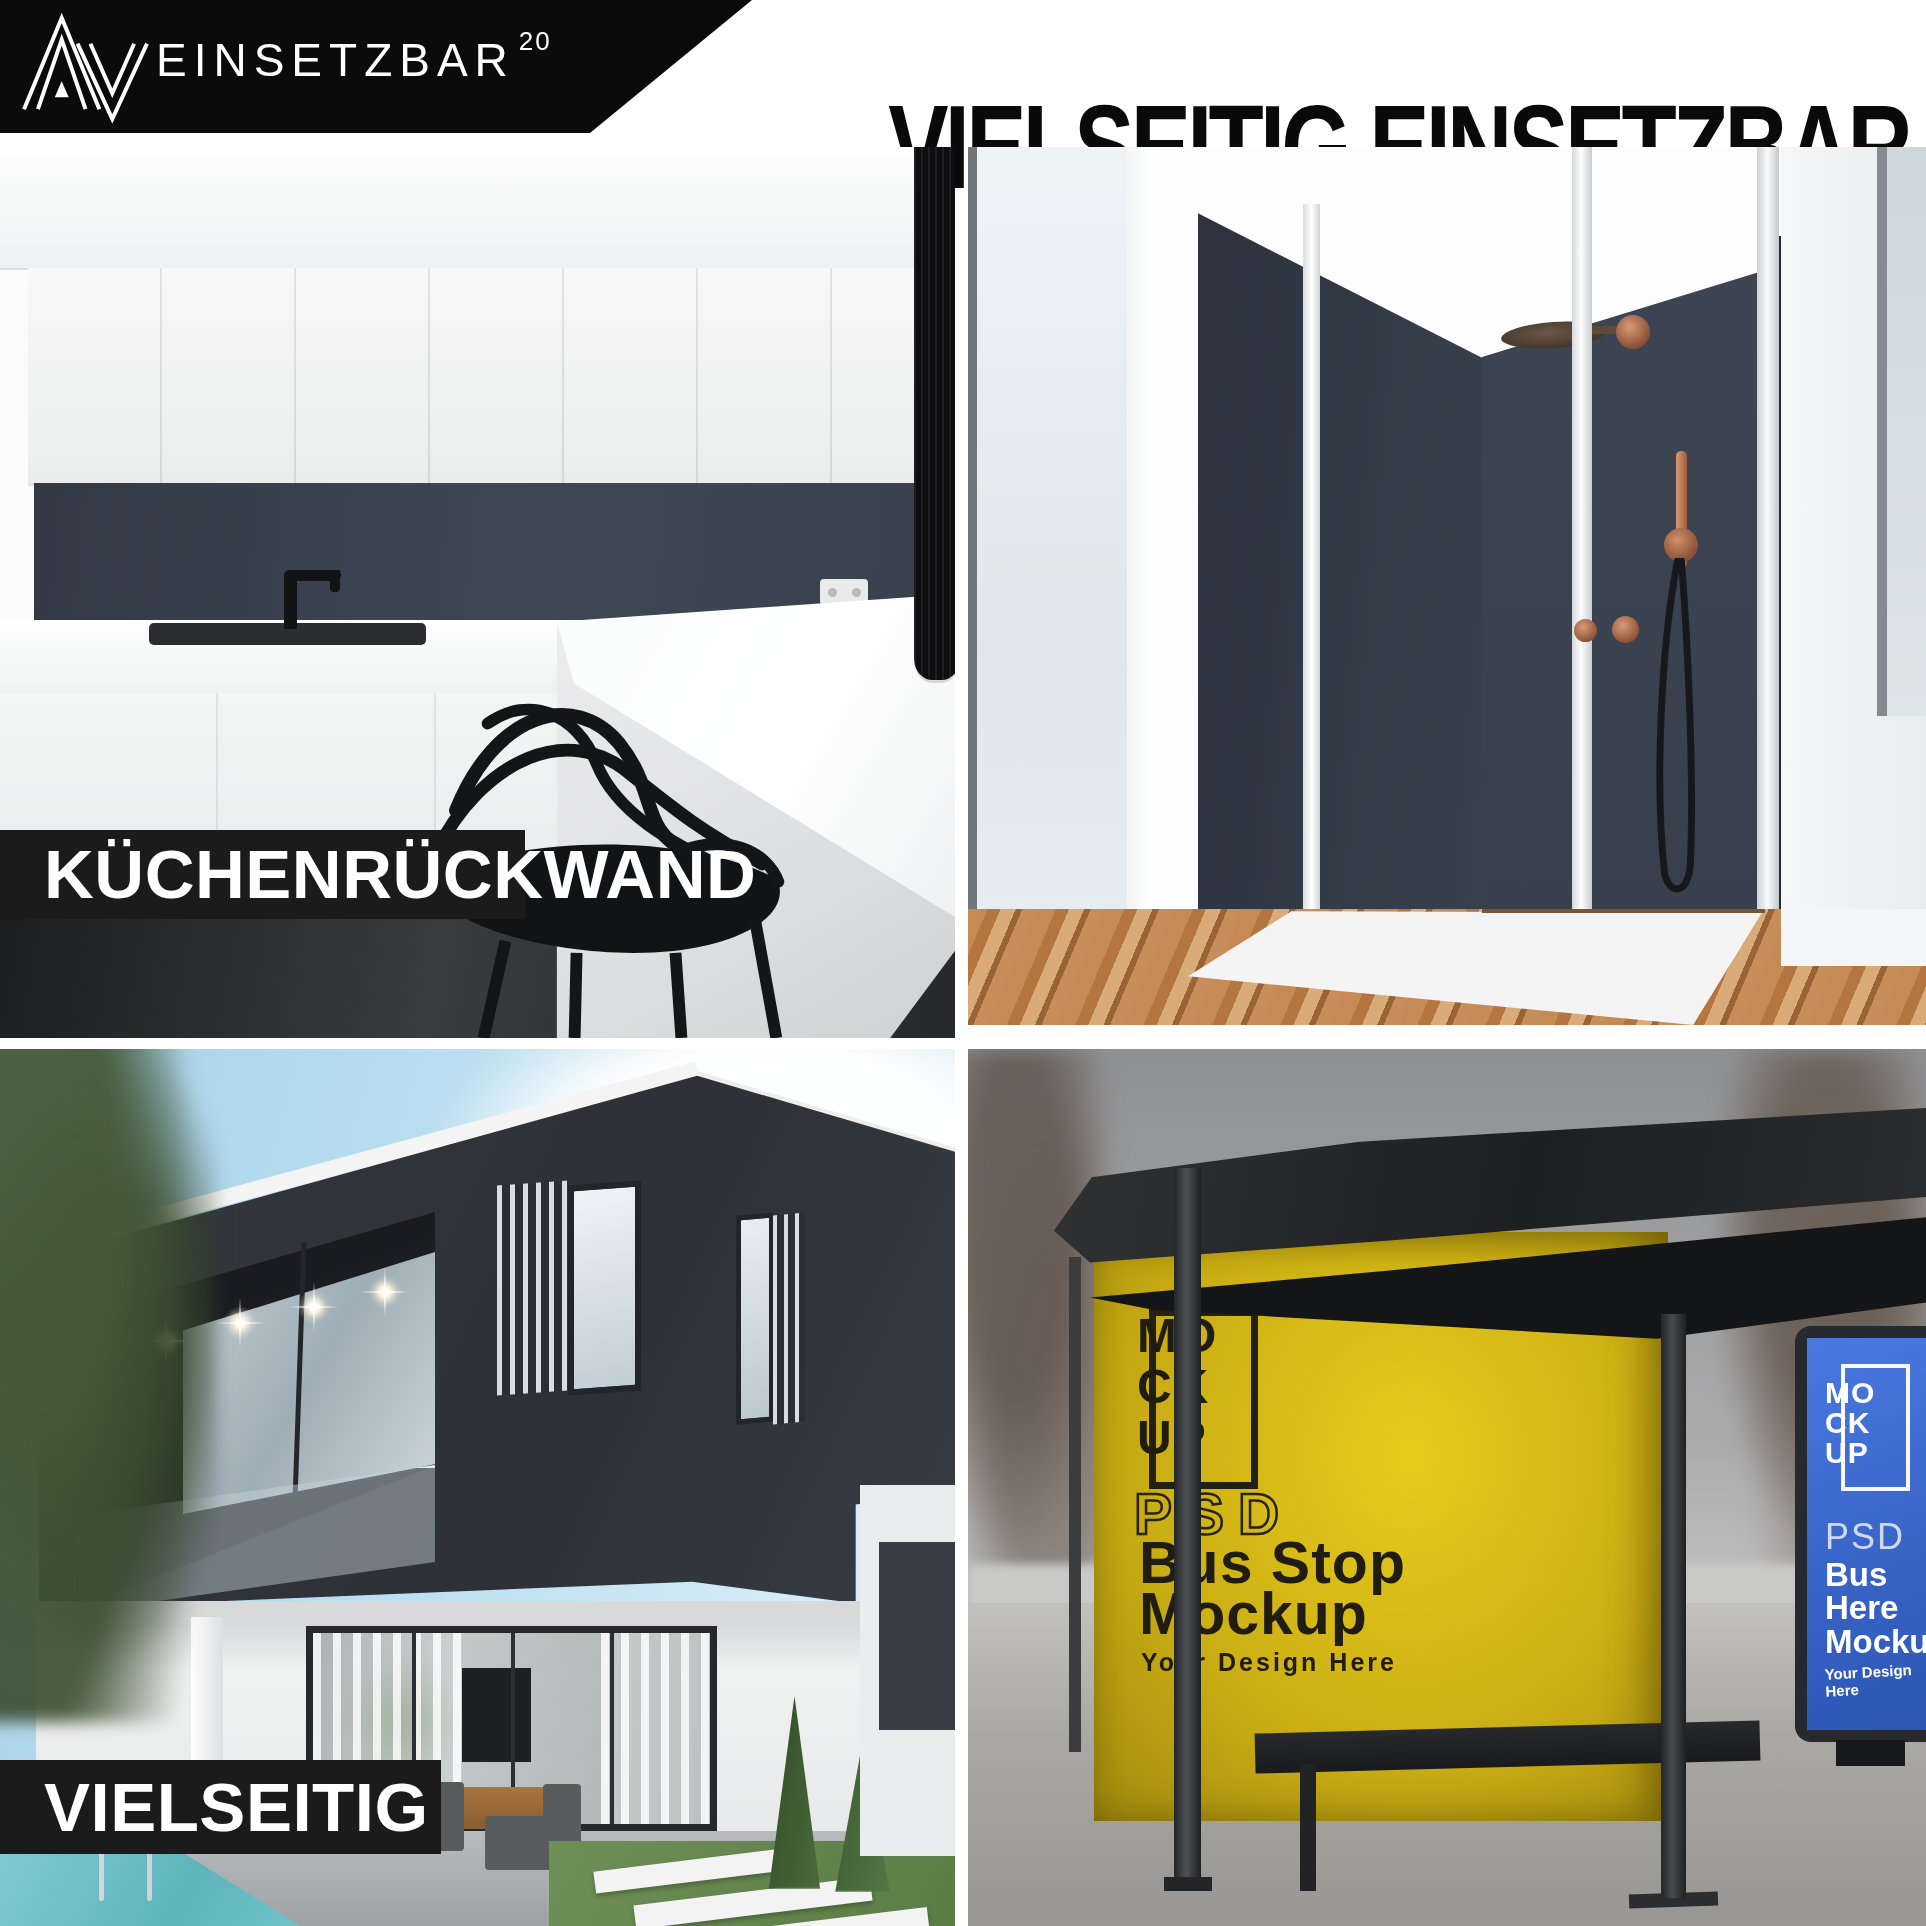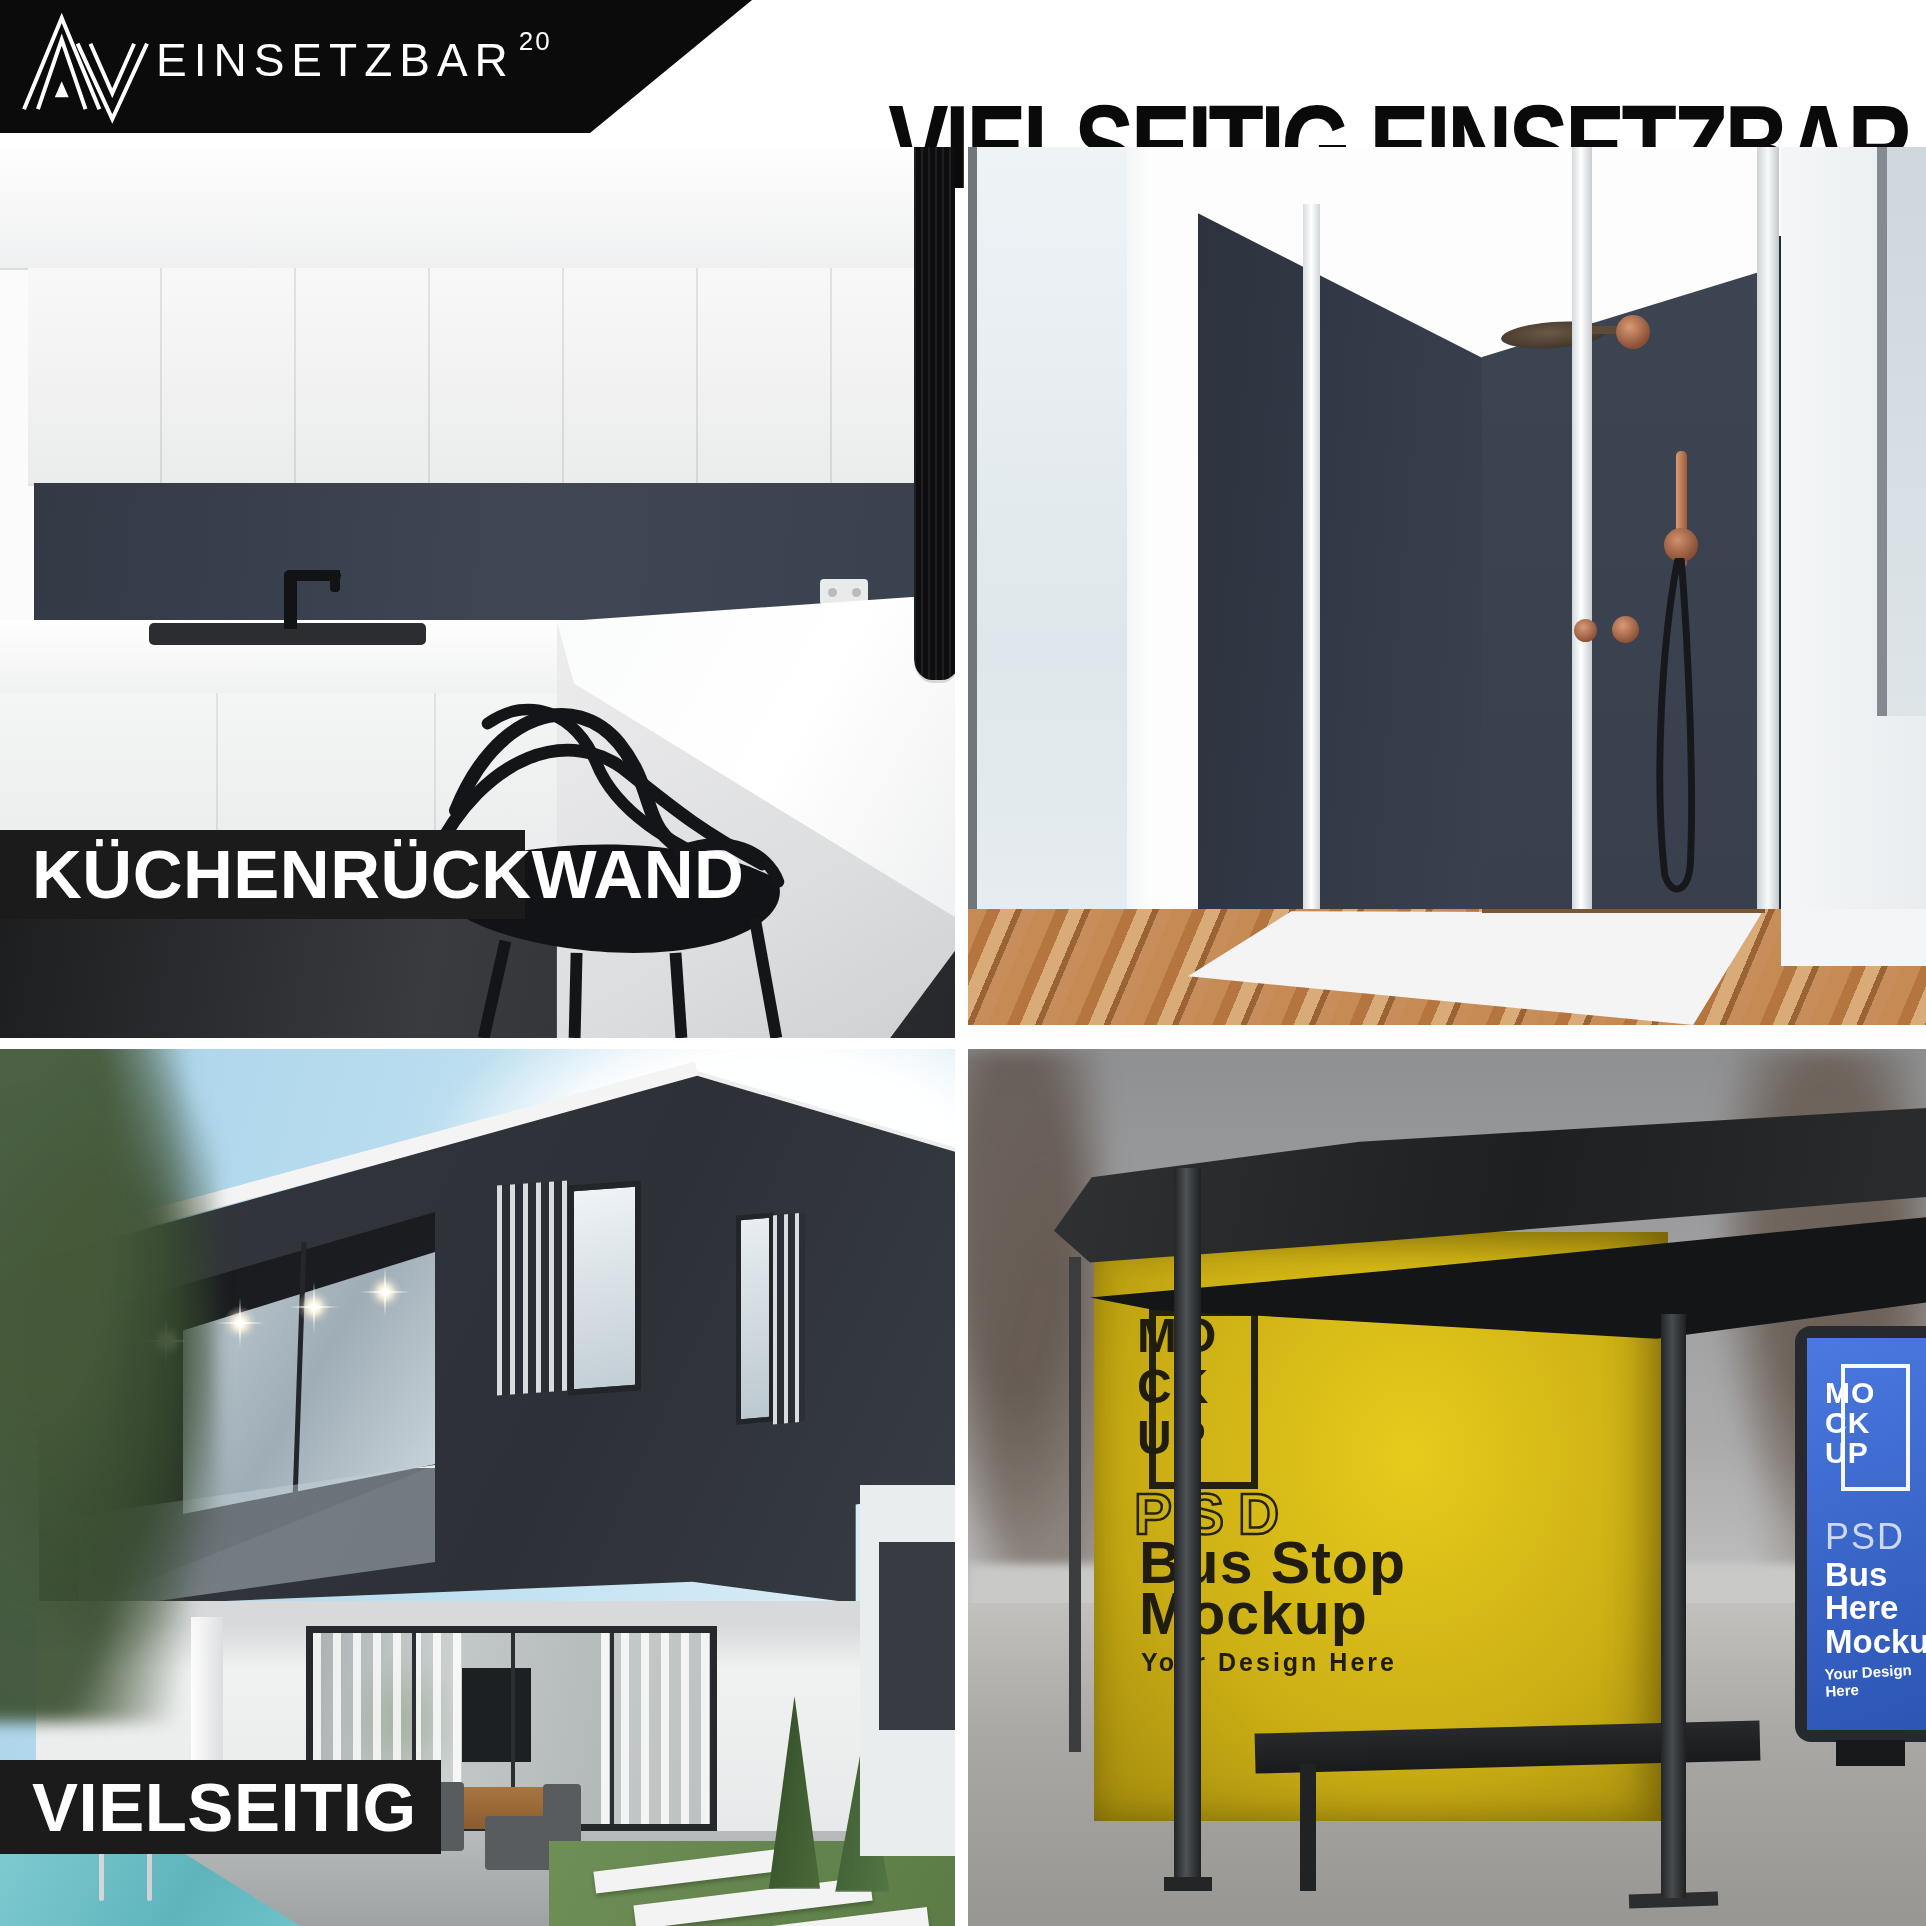--- a/index.html
+++ b/index.html
@@ -14,21 +14,21 @@
   .logo-text{left:156px;top:0;height:119px;display:flex;align-items:center;
              color:#fff;font-size:46px;font-weight:400;letter-spacing:7px;white-space:nowrap;}
   .logo-sup{font-size:26px;letter-spacing:2px;position:relative;top:-18px;margin-left:4px;}
   .main-title{right:18px;top:0;height:133px;display:flex;align-items:center;
               font-size:119px;font-weight:bold;color:#0a0a0a;letter-spacing:-5px;
               transform:scaleX(.76);transform-origin:right center;white-space:nowrap;}
 
   
   .tile{overflow:hidden;background:#fbfbfc;}
   .tile-label{background:#1b1b1b;color:#ffffff;font-size:69px;font-weight:bold;
-              display:flex;align-items:center;padding-left:32px;letter-spacing:0.5px;box-sizing:border-box;}
+              display:flex;align-items:center;padding-left:44px;letter-spacing:0.5px;box-sizing:border-box;}
 
   
   .t1{left:0;top:147px;width:955px;height:891px;}
   .k-ceiling{left:0;top:0;width:100%;height:121px;background:linear-gradient(180deg,#fefefe,#eff0f1);border-bottom:2px solid #dcdddd;}
   .k-cabs-up{left:28px;top:121px;width:928px;height:215px;
      background:linear-gradient(180deg,#f8f8f8,#ebecec),
                 repeating-linear-gradient(90deg,transparent 0 132px,rgba(0,0,0,.09) 132px 134px);
      background-blend-mode:multiply;border-bottom:3px solid #e2e3e3;}
   .k-splash{left:34px;top:336px;width:922px;height:138px;
      background:linear-gradient(95deg,#333a46,#3f4755 55%,#39414f);}

